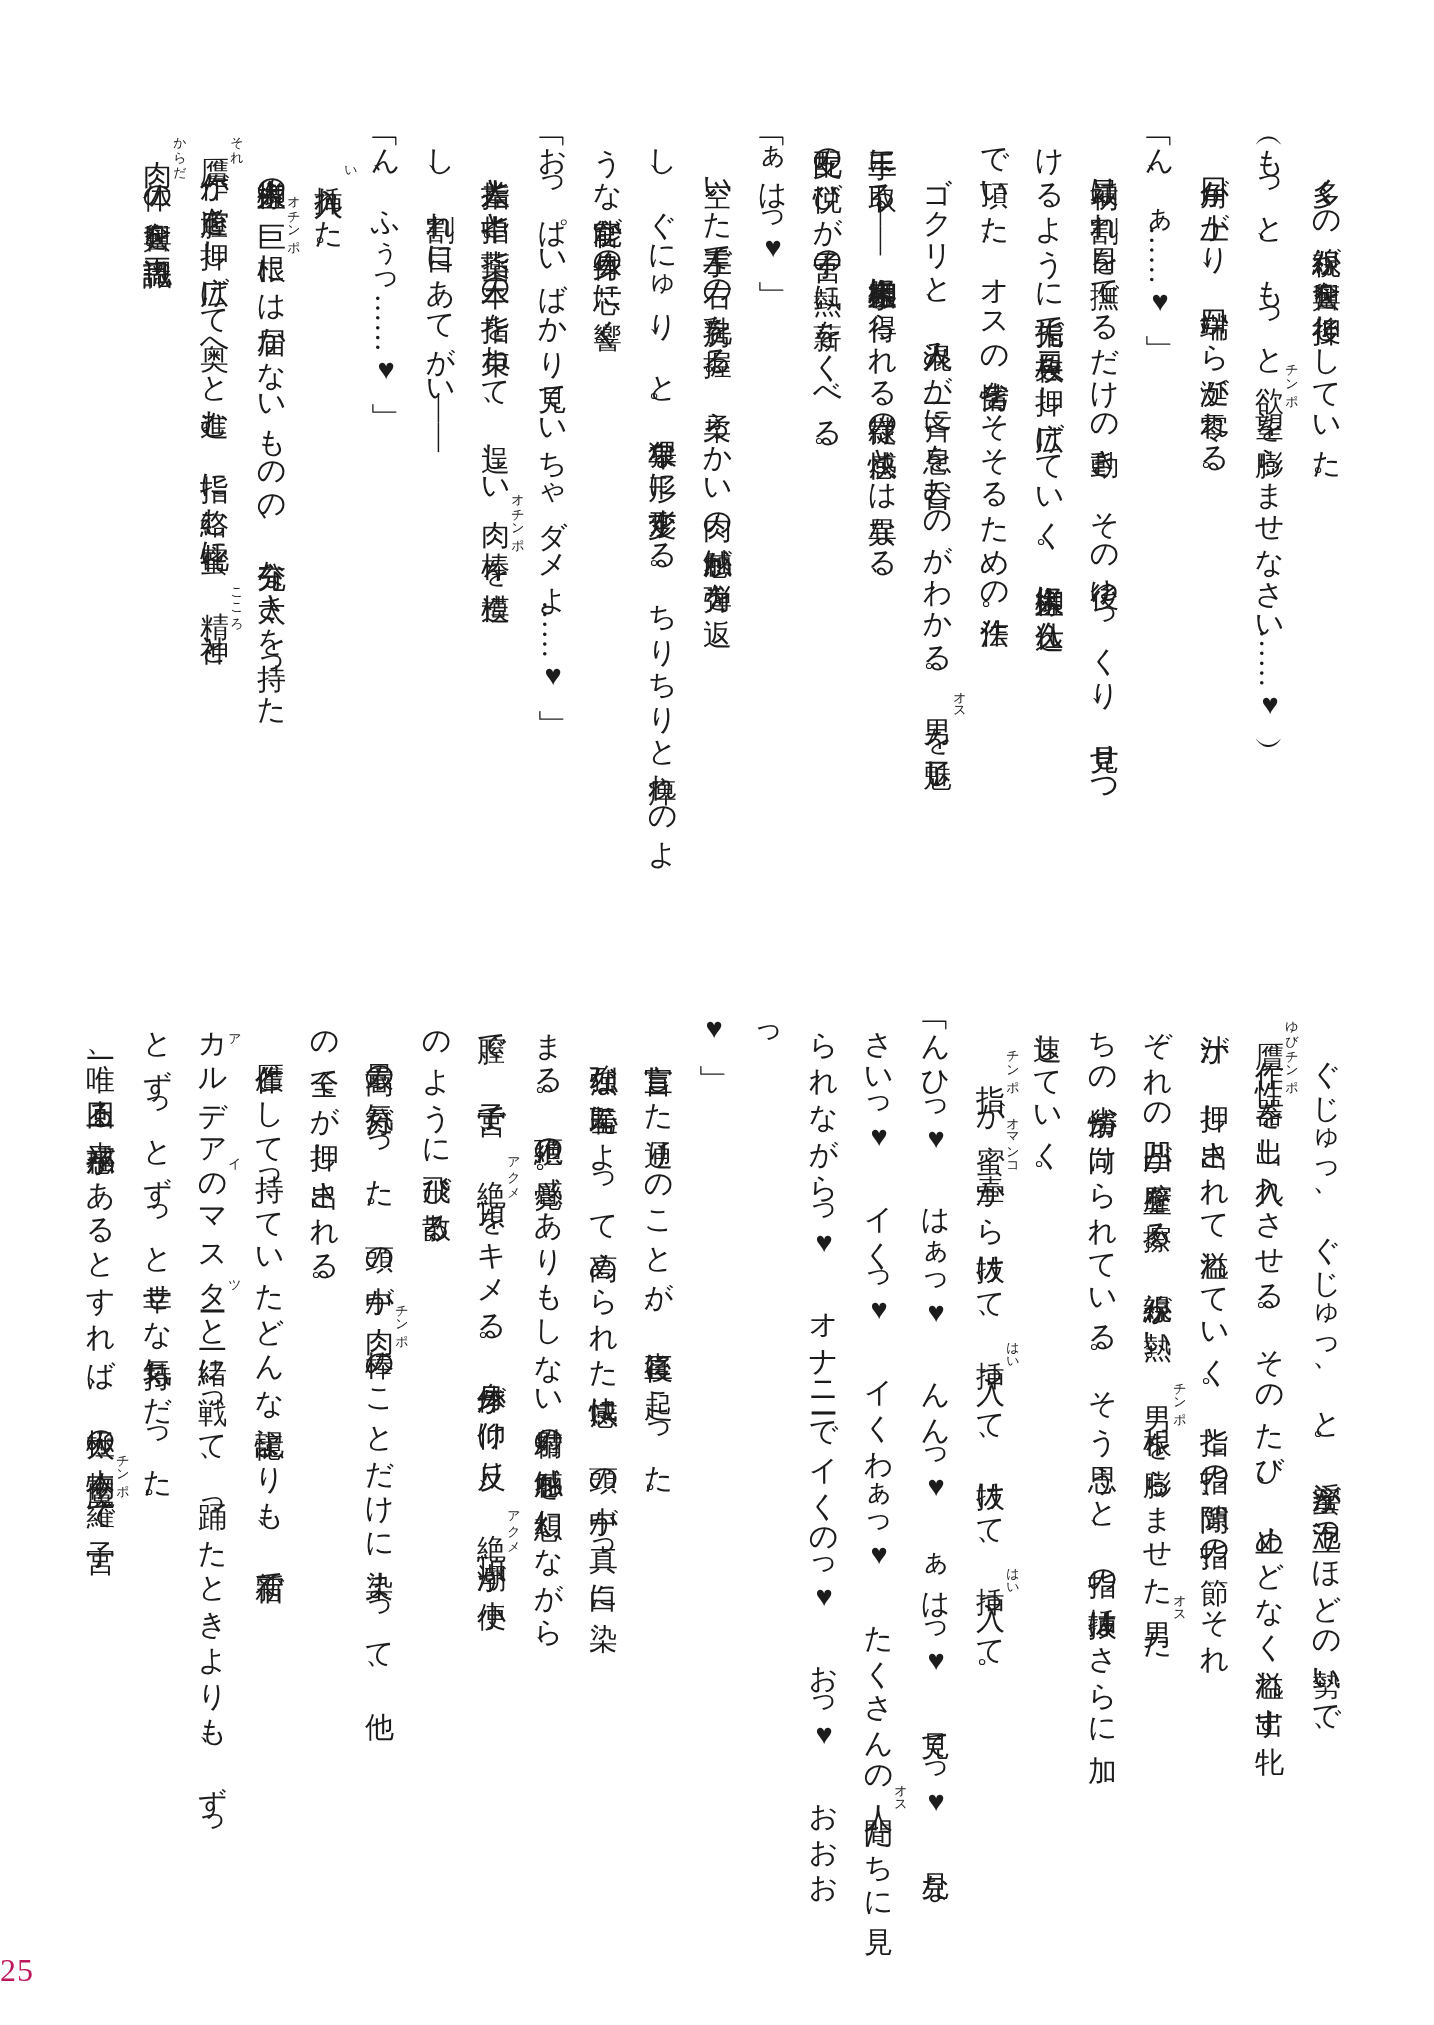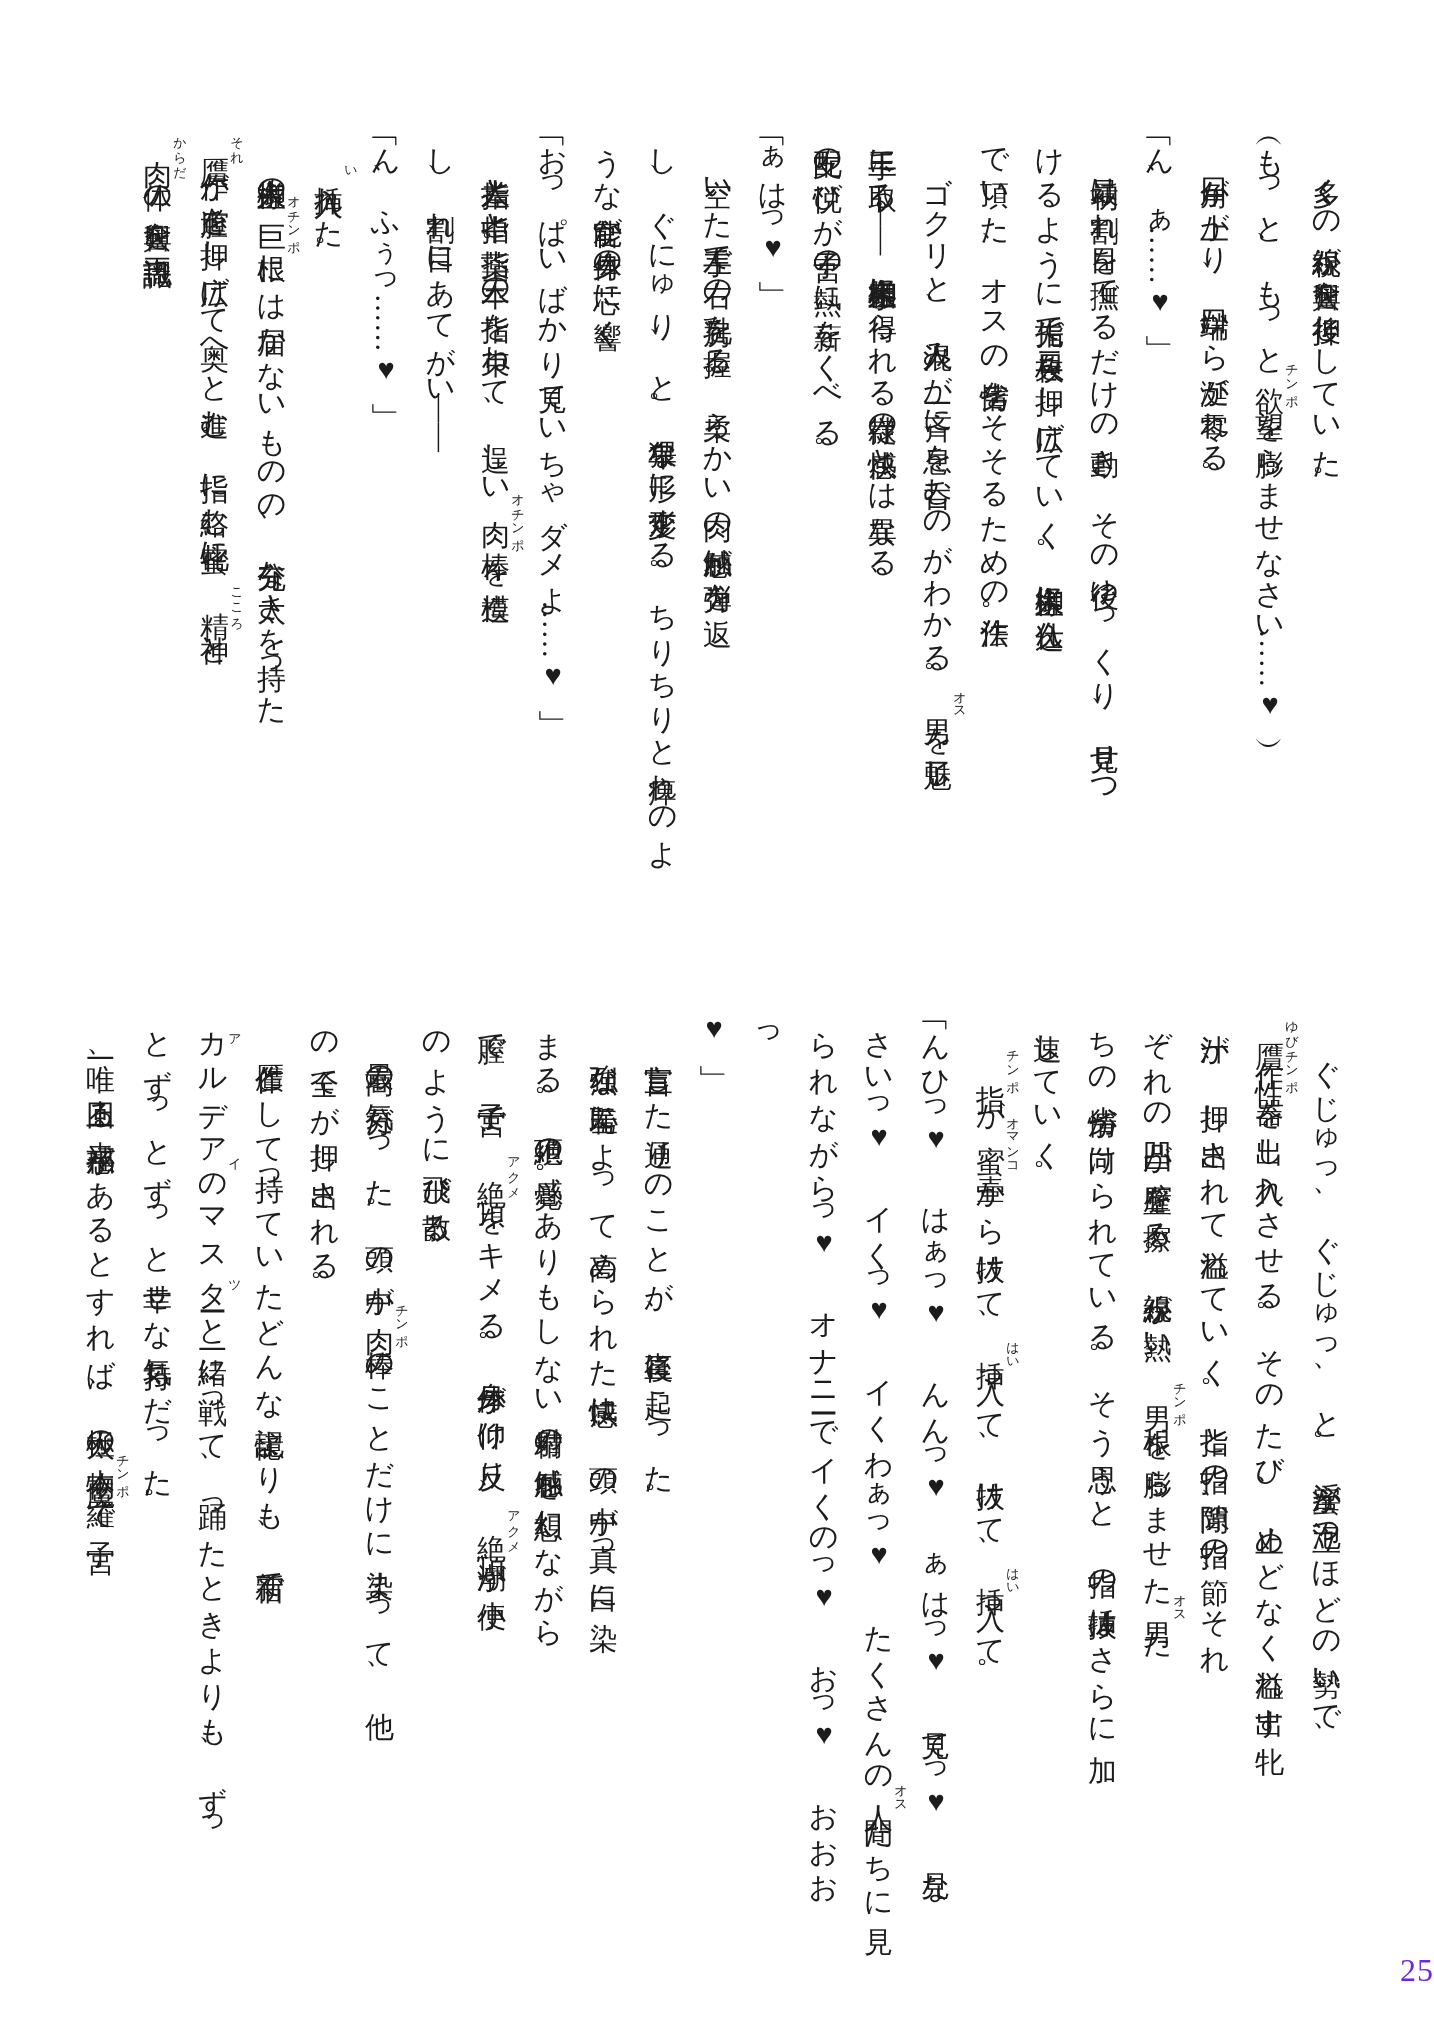--- a/index.html
+++ b/index.html
@@ -34,23 +34,23 @@
   .tblock p.col.indent{text-indent:1em;}
   ruby{ruby-position:over;}
   rt{
     font-size:13px;
     letter-spacing:0;
     font-family:"Liberation Serif","DejaVu Serif",serif;
   }
   .page-number{
     position:absolute;
     left:0;right:0;bottom:36px;
-    text-align:right;
+    text-align:left;
     font-size:32px;
-    color:#6d28d9;
+    color:#be185d;
     letter-spacing:1px;
   }
 </style>
 </head>
 <body>
 
 <div class="page">
   <div class="tblock" id="top-block">
       <p class="col indent">多くの視線が興奮を後押ししていた。</p>
       <p class="col">（もっと、もっと<ruby>欲望<rt>チンポ</rt></ruby>を膨らませなさい……♥）</p>

